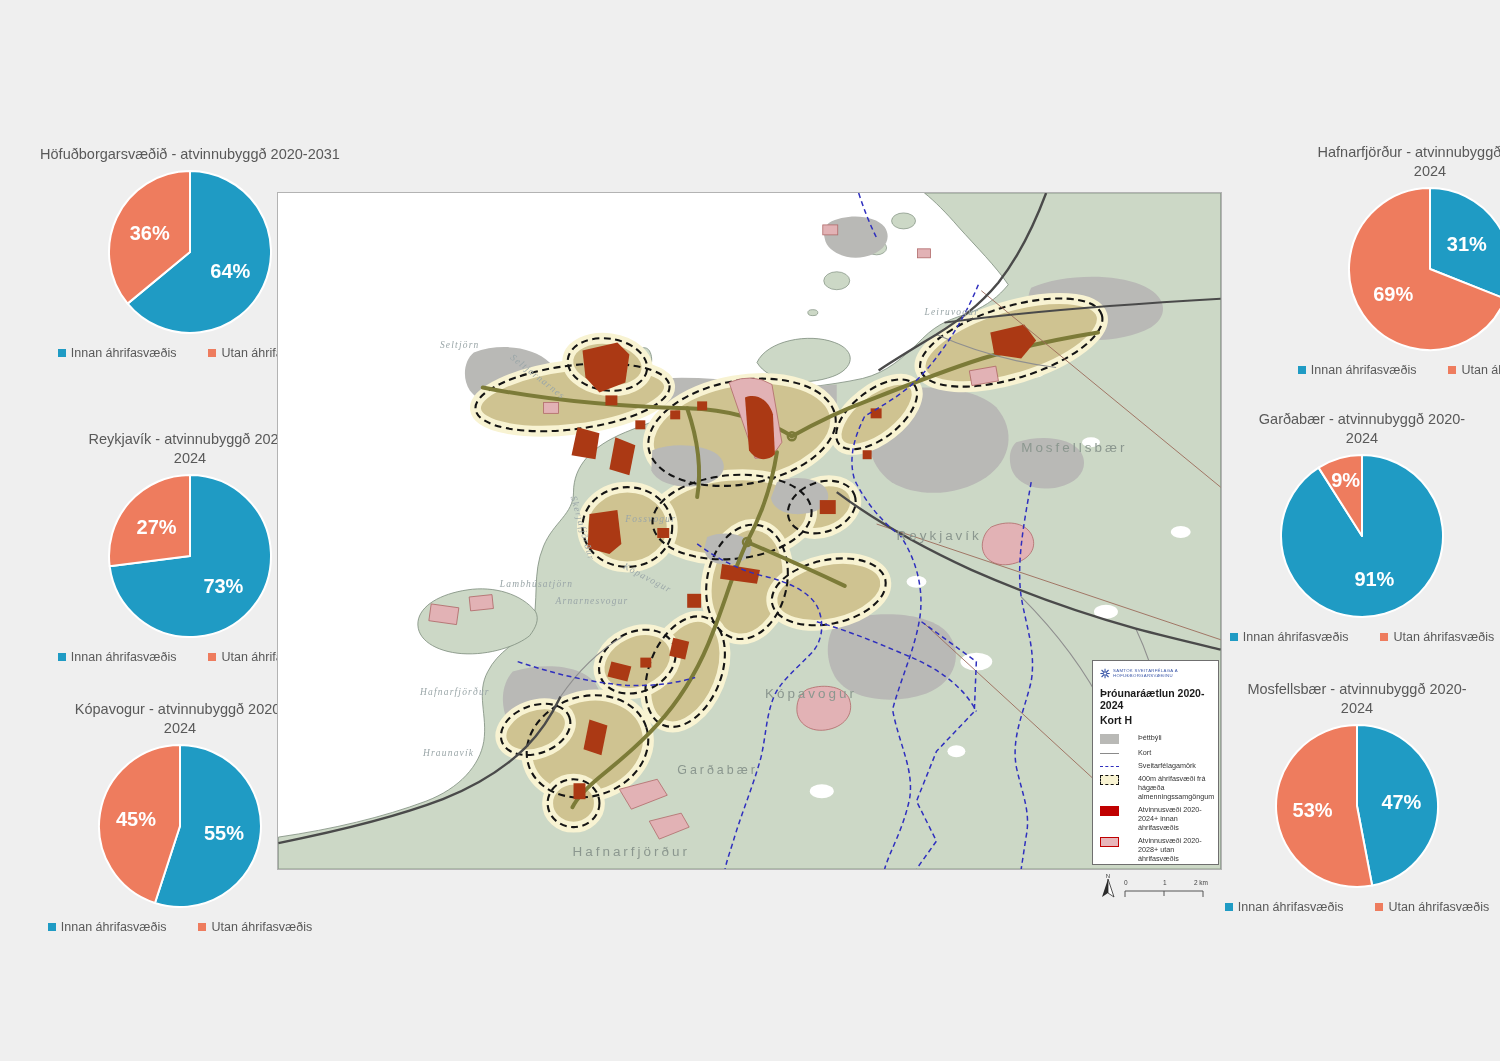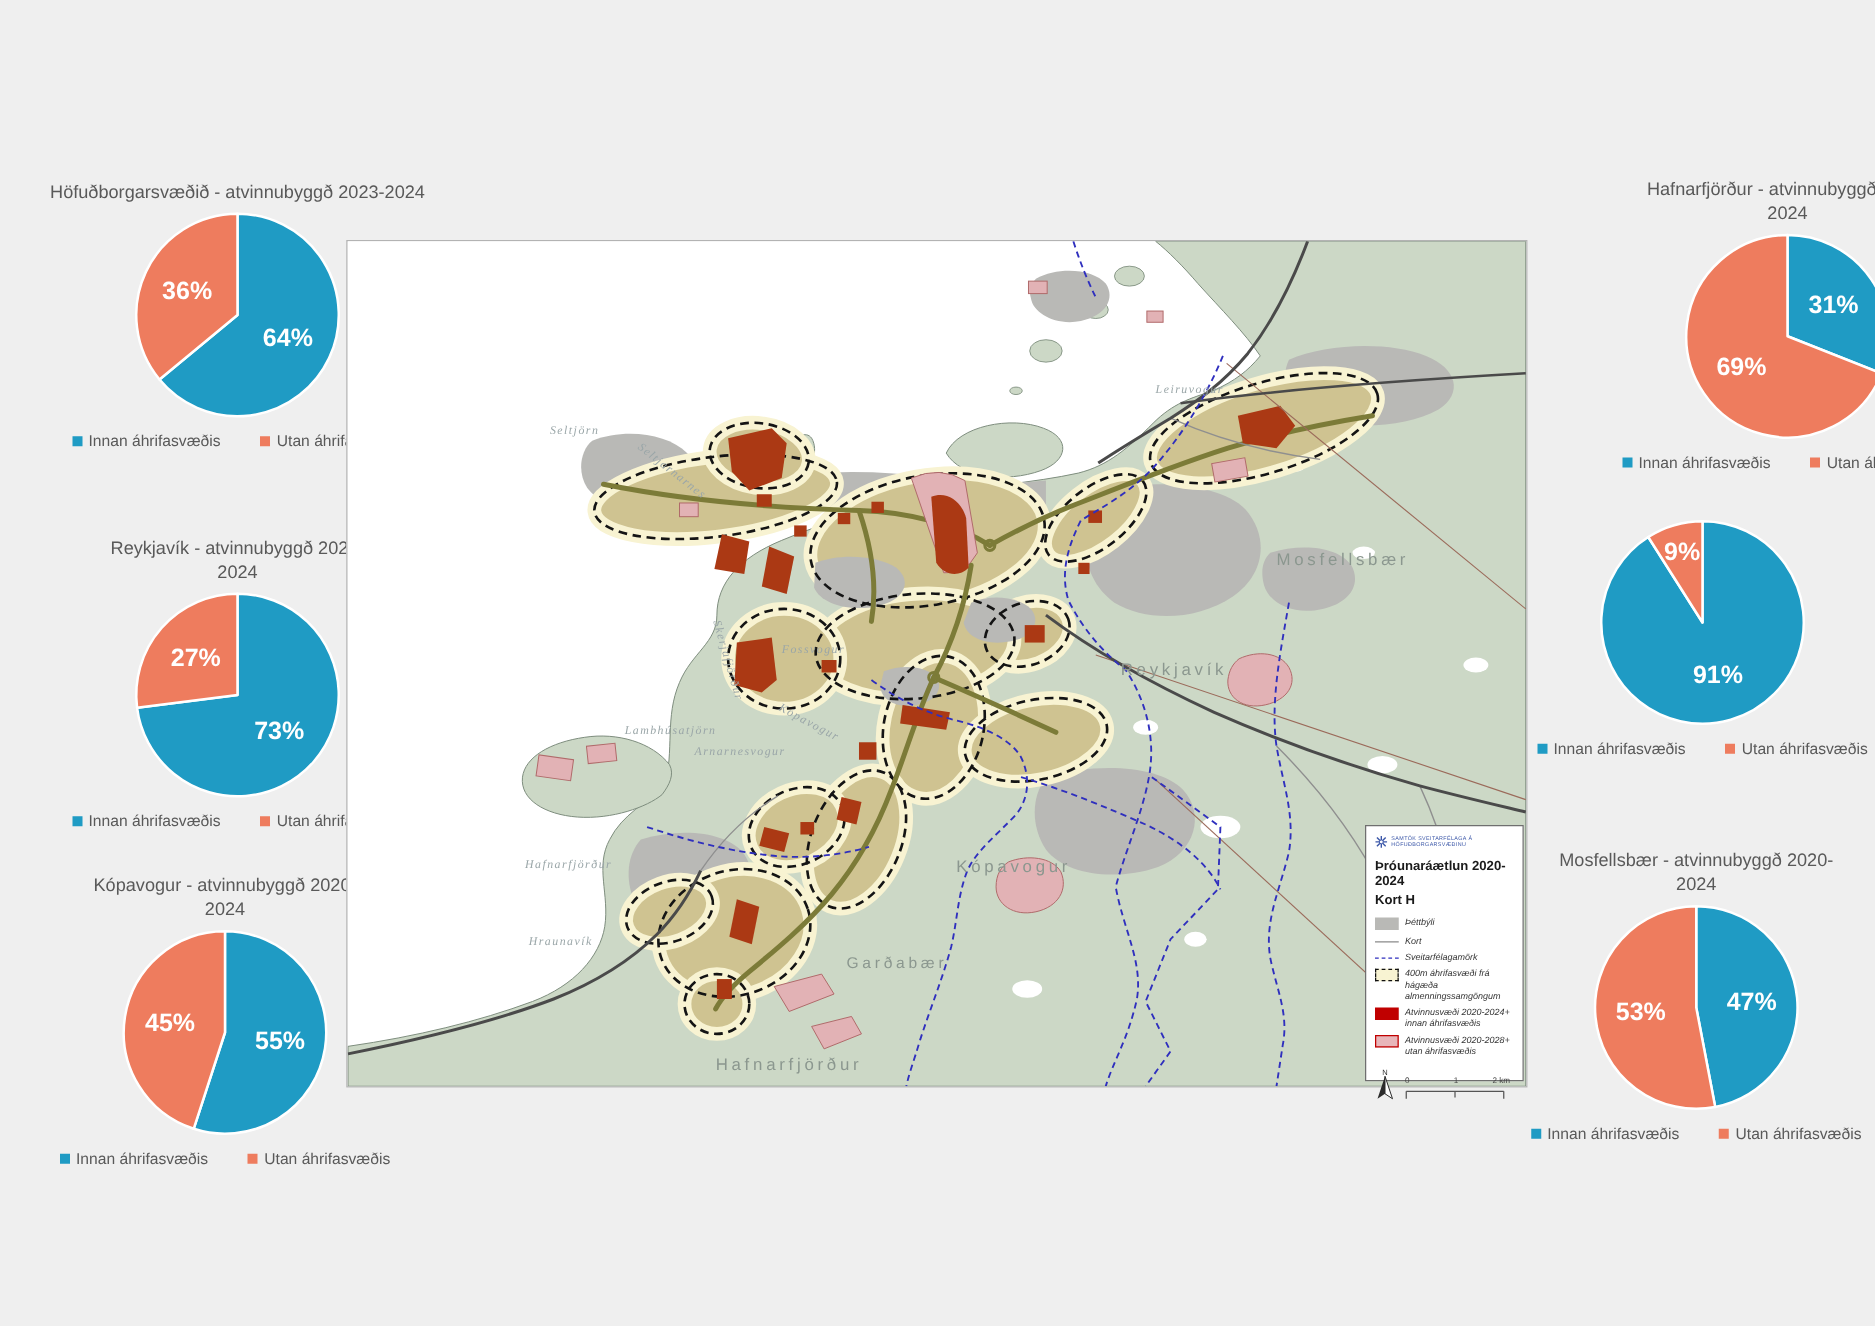--- a/index.html
+++ b/index.html
@@ -36,21 +36,21 @@
   
   .legend-panel{
     position:absolute;right:2px;top:467px;width:127px;height:205px;
     background:#fff;border:1px solid #6f6f6f;box-sizing:border-box;
     padding:6px 7px 4px 7px;color:#222;
   }
   .org-row{display:flex;align-items:center;gap:3px;}
   .org-name{font-size:4.3px;color:#3b57a8;letter-spacing:.3px;text-transform:uppercase;line-height:1.1;}
   .lg-title{font-size:10.5px;font-weight:bold;color:#1a1a1a;margin-top:7px;}
   .lg-sub{font-size:10.5px;font-weight:bold;color:#1a1a1a;margin:3px 0 7px 0;}
-  .lg-item{display:flex;align-items:flex-start;gap:5px;margin:4px 0;font-style:italic;}
+  .lg-item{display:flex;align-items:flex-start;gap:19px;margin:4px 0;}
   .lg-item .lab{font-size:7.2px;color:#333;line-height:1.25;}
   .sw{width:19px;height:10px;flex:none;margin-top:1px;box-sizing:border-box;}
   .sw.thettbyli{background:#b9b9b6;}
   .sw.vegir{height:0;border-top:1.6px solid #8a8a8a;margin-top:5px;}
   .sw.mork{height:0;border-top:1.6px dashed #2f2fbe;margin-top:5px;}
   .sw.zone{background:#f8f3d2;border:1.3px dashed #111;}
   .sw.innan{background:#c00000;}
   .sw.utan{background:#e8b6ba;border:1px solid #c00000;}
   .compass-row{display:flex;align-items:flex-end;gap:8px;margin-top:9px;}
   .scalebar{position:relative;width:84px;height:20px;flex:none;}
@@ -58,21 +58,21 @@
   .scalebar .n0{position:absolute;left:0;}
   .scalebar .n1{position:absolute;left:39px;}
   .scalebar .n2{position:absolute;right:0;}
 </style>
 </head>
 <body>
 
 <div class="canvas">
 
   <div class="pie-card" style="left:40px;top:145px;width:300px;">
-    <div class="pie-title">Höfuðborgarsvæðið - atvinnubyggð 2023-2024</div>
+    <div class="pie-title">Höfuðborgarsvæðið - atvinnubyggð 2020-2031</div>
     <svg class="pie-svg" width="168" height="168">
         <path d="M84,84 L84.00,3.00 A81,81 0 1 1 21.59,135.63 Z" fill="#1f9bc4" stroke="#ffffff" stroke-width="2" stroke-linejoin="round"></path>
         <path d="M84,84 L21.59,135.63 A81,81 0 0 1 84.00,3.00 Z" fill="#ee7c5e" stroke="#ffffff" stroke-width="2" stroke-linejoin="round"></path>
         <text x="124.3" y="103.0" text-anchor="middle" dominant-baseline="central" fill="#ffffff" font-size="20" font-weight="bold">64%</text>
         <text x="43.7" y="65.0" text-anchor="middle" dominant-baseline="central" fill="#ffffff" font-size="20" font-weight="bold">36%</text>
       </svg>
     <div class="pie-legend">
       <span class="entry">
           <span class="key blue"></span>
           <span>Innan áhrifasvæðis</span>
@@ -138,20 +138,21 @@
           <span>Innan áhrifasvæðis</span>
         </span>
       <span class="entry">
           <span class="key orange"></span>
           <span>Utan áhrifasvæðis</span>
         </span>
     </div>
   </div>
 
   <div class="pie-card" style="left:1232px;top:410px;width:260px;">
+    <div class="pie-title narrow">Garðabær - atvinnubyggð 2020-2024</div>
     <svg class="pie-svg" width="168" height="168">
         <path d="M84,84 L84.00,3.00 A81,81 0 1 1 40.60,15.61 Z" fill="#1f9bc4" stroke="#ffffff" stroke-width="2" stroke-linejoin="round"></path>
         <path d="M84,84 L40.60,15.61 A81,81 0 0 1 84.00,3.00 Z" fill="#ee7c5e" stroke="#ffffff" stroke-width="2" stroke-linejoin="round"></path>
         <text x="96.4" y="126.8" text-anchor="middle" dominant-baseline="central" fill="#ffffff" font-size="20" font-weight="bold">91%</text>
         <text x="67.7" y="28.0" text-anchor="middle" dominant-baseline="central" fill="#ffffff" font-size="20" font-weight="bold">9%</text>
       </svg>
     <div class="pie-legend">
       <span class="entry">
           <span class="key blue"></span>
           <span>Innan áhrifasvæðis</span>

